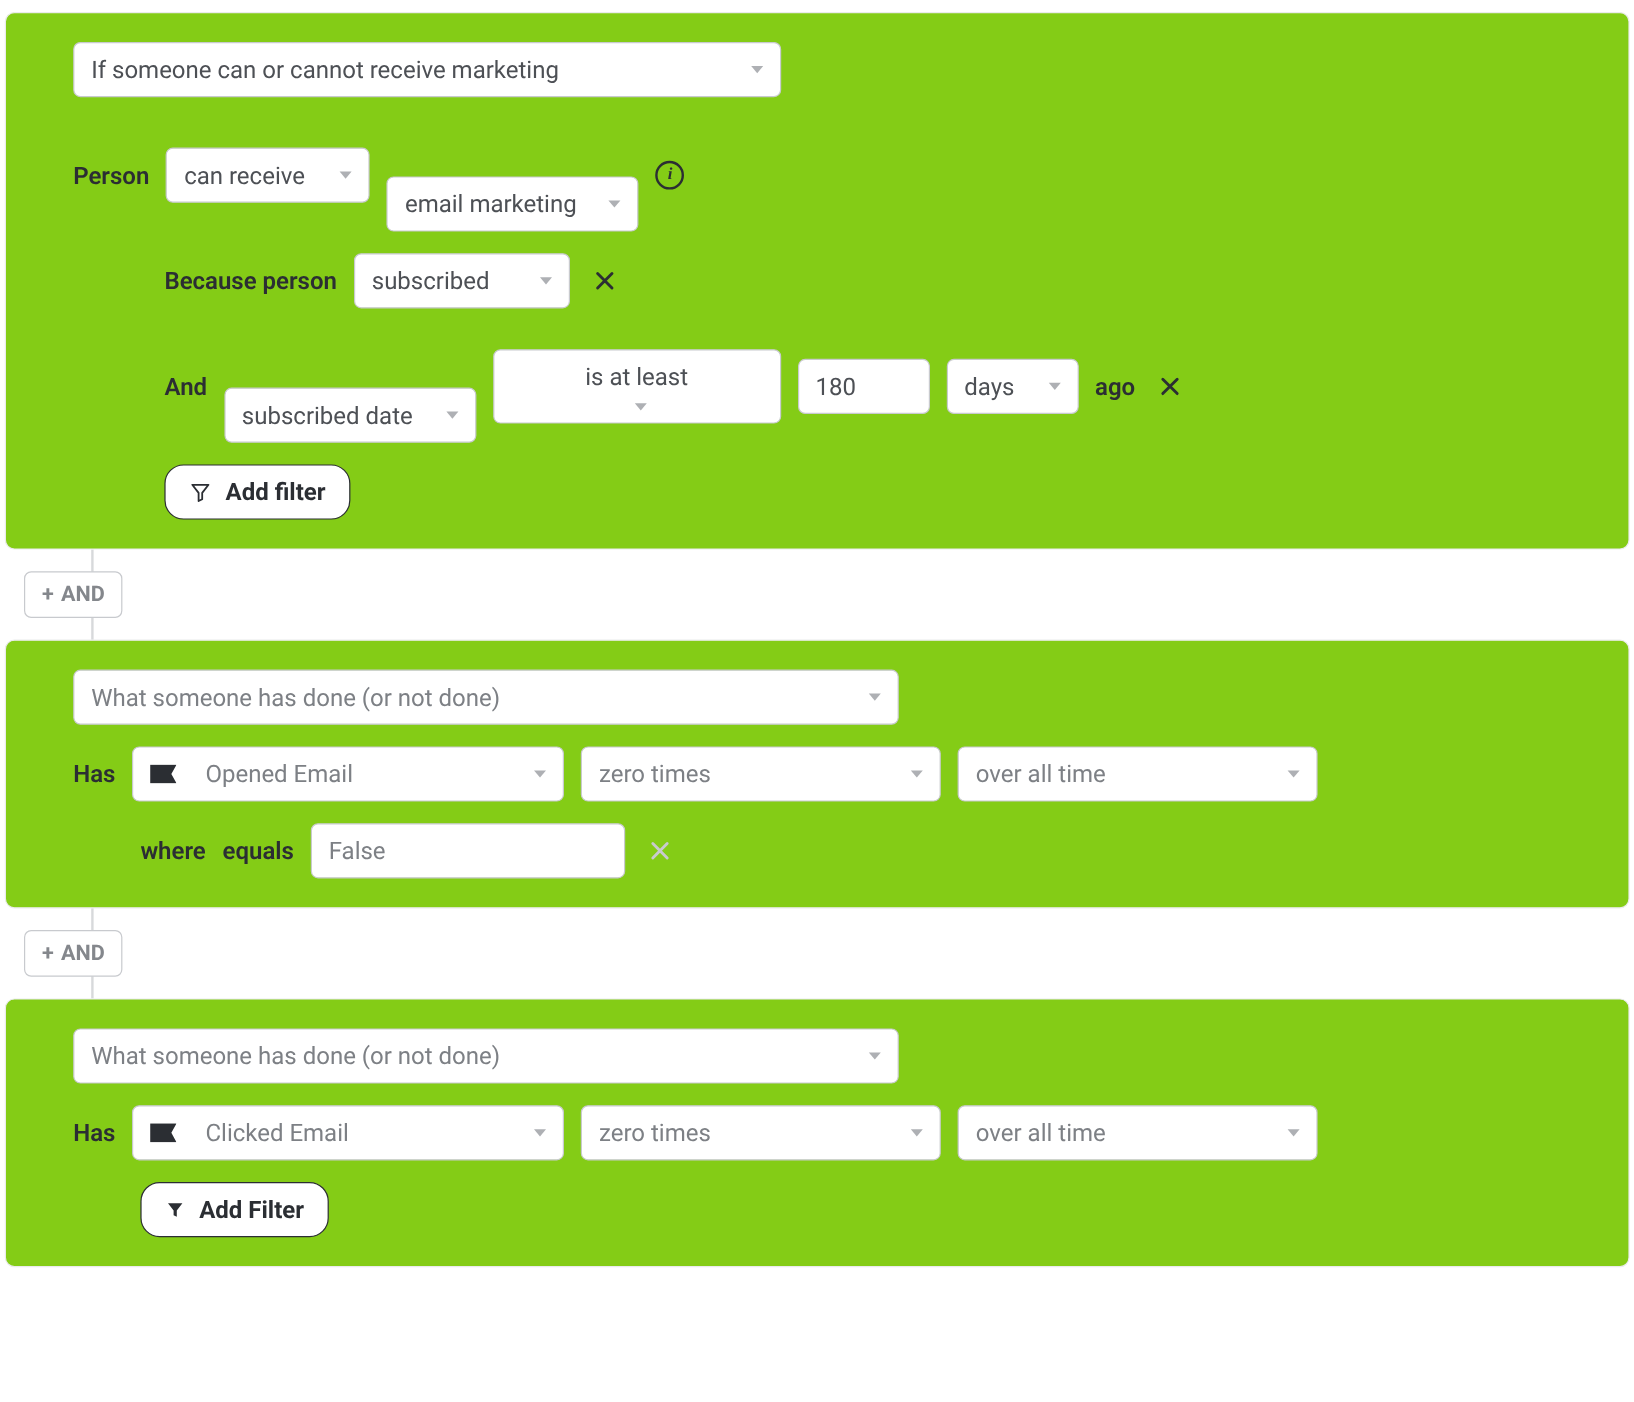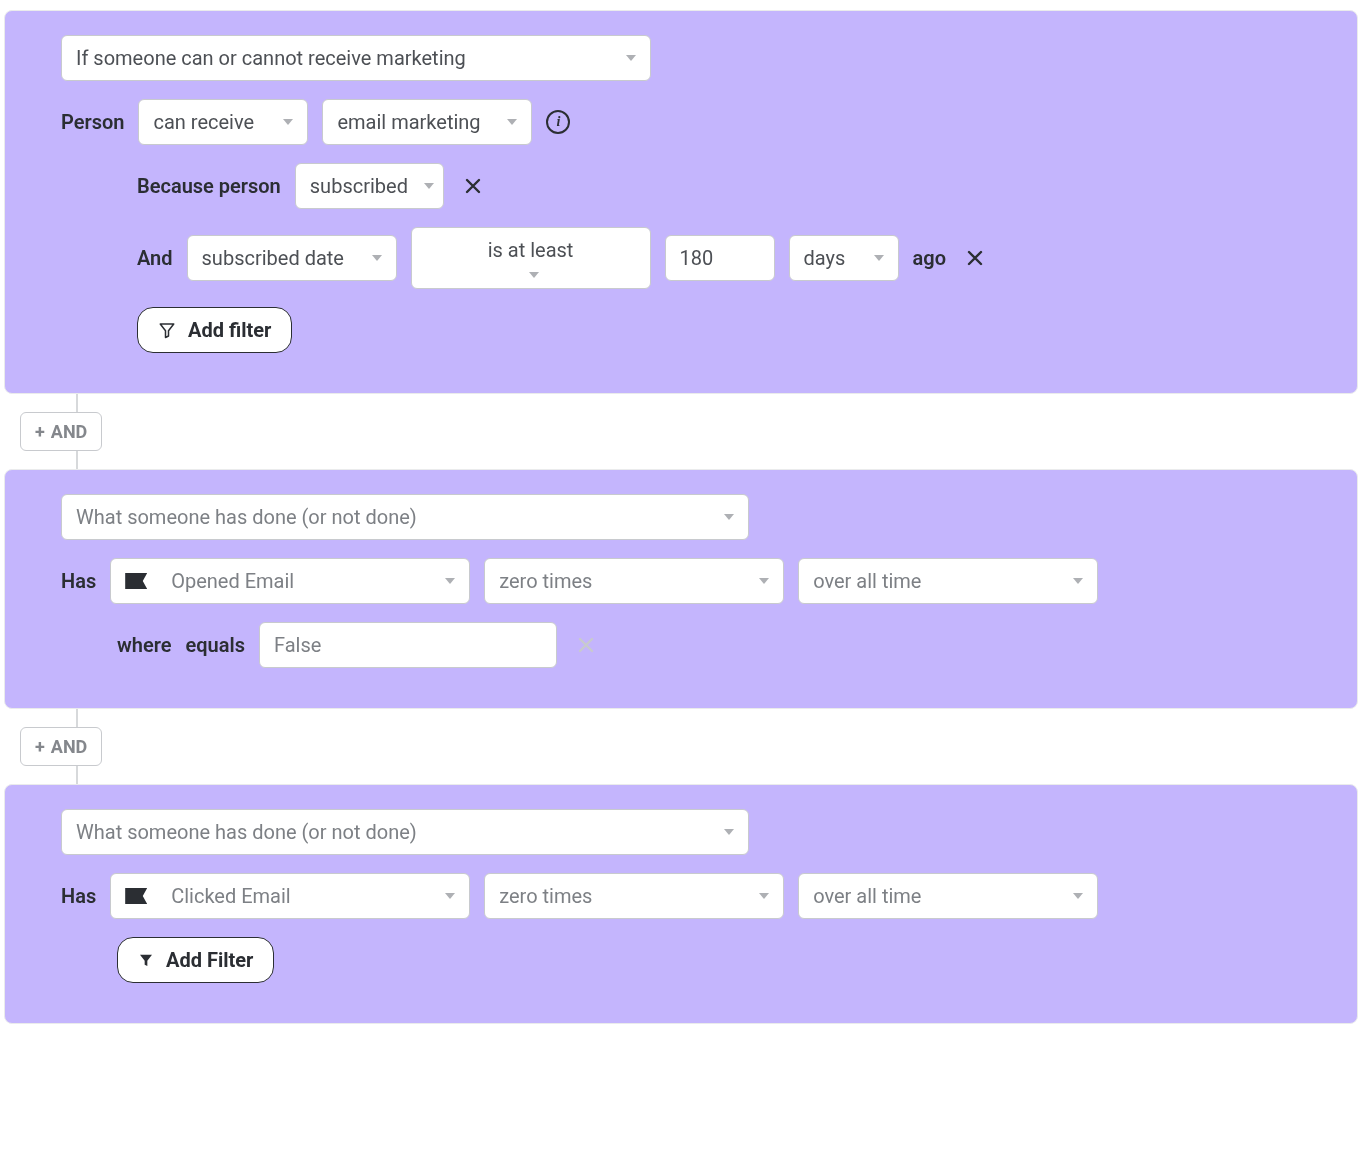--- a/index.html
+++ b/index.html
@@ -7,23 +7,23 @@
     margin: 0;
     padding: 10px 0 20px 0;
     font-family: -apple-system, BlinkMacSystemFont, "Segoe UI", Roboto, Helvetica, Arial, sans-serif;
     font-size: 20px;
     color: #2b2e33;
     background: #fff;
   }
   .card {
     border: 1px solid #eaebec;
     border-radius: 8px;
-    padding: 24px 30px 40px 56px;
+    padding: 24px 30px 24px 56px;
     margin: 0 4px;
-    background: #c4b5fd;
+    background: #84cc16;
   }
   .connector-wrap {
     position: relative;
     padding-left: 20px;
   }
   .connector-line {
     position: absolute;
     left: 76px;
     top: 0;
     bottom: 0;
@@ -80,27 +80,27 @@
   .caret {
     width: 0; height: 0;
     border-left: 5px solid transparent;
     border-right: 5px solid transparent;
     border-top: 6px solid #aeb0b4;
     margin-left: 6px;
   }
   .w-main  { width: 590px; justify-content: space-between; }
   .w-main2 { width: 688px; justify-content: space-between; }
   .w-170 { width: 170px; justify-content: space-between; }
-  .w-210 { width: 210px; justify-content: space-between; }
-  .w-155 { width: 149px; justify-content: space-between; }
+  .w-210 { width: 210px; justify-content: space-between; margin-top: 48px; }
+  .w-155 { width: 180px; justify-content: space-between; }
   .w-240 { width: 240px; justify-content: space-between; flex-direction: column; }
   .w-110 { width: 110px; justify-content: space-between; }
   .w-360 { width: 360px; justify-content: space-between; }
   .w-300 { width: 300px; justify-content: space-between; gap: 20px; }
-  .w-310 { width: 298px; justify-content: flex-end; }
+  .w-310 { width: 262px; justify-content: flex-end; }
   .w-280 { width: 280px; justify-content: space-between; }
   .icon-btn {
     display: inline-flex;
     align-items: center;
     justify-content: center;
     width: 30px; height: 30px;
     cursor: pointer;
   }
   .icon-btn.faded svg { stroke: #c8cace; }
   .info-circle {

